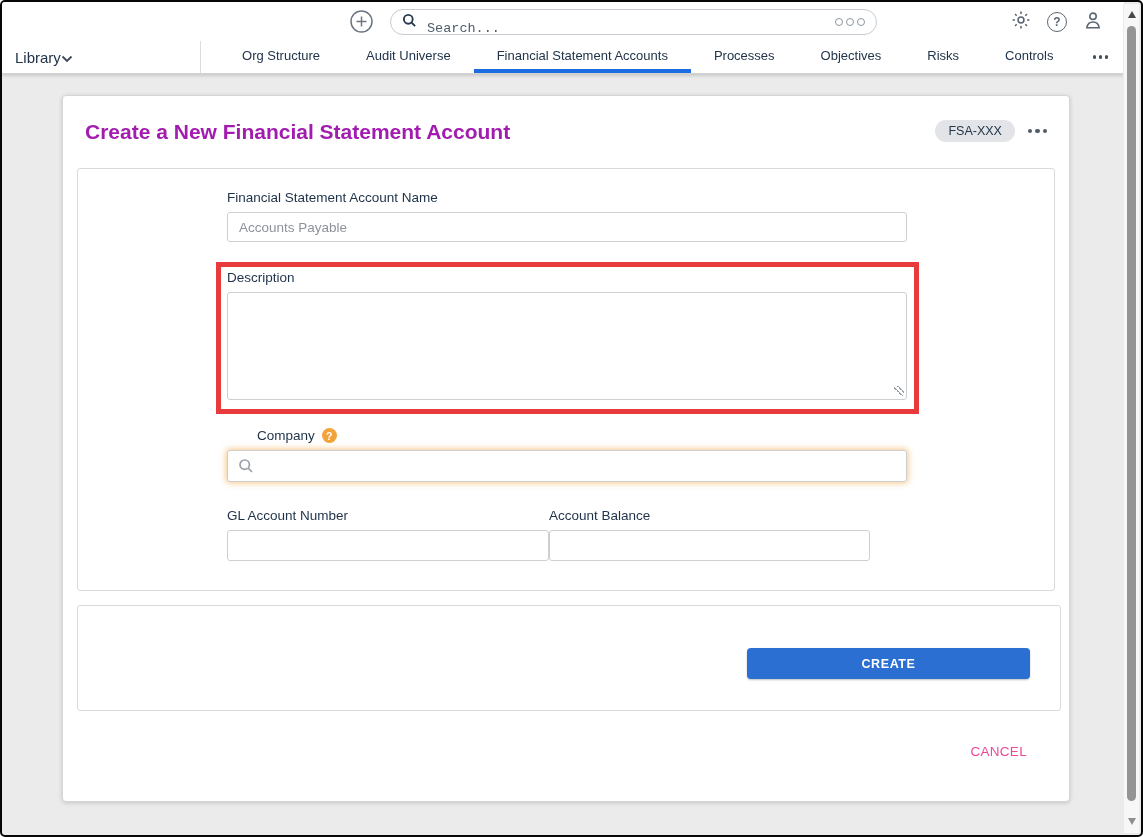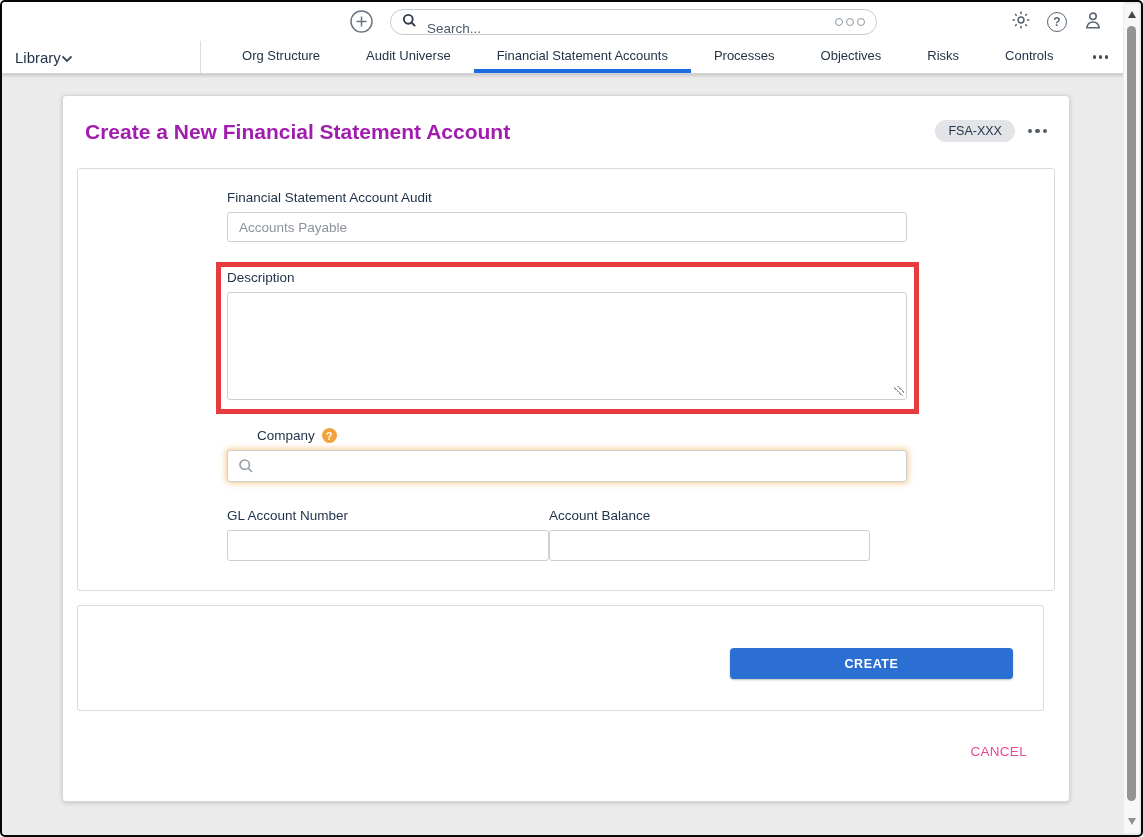--- a/index.html
+++ b/index.html
@@ -6,21 +6,21 @@
   .window{position:relative;width:1143px;height:837px;box-sizing:border-box;border:2px solid #070707;
     border-radius:5px;background:#ebebeb;overflow:hidden;}
 
   
   .topbar{position:absolute;top:0;left:0;right:17px;height:39px;background:#fff;}
   .plus-btn{position:absolute;left:348px;top:8px;width:23px;height:23px;cursor:pointer;}
   .search{position:absolute;left:388px;top:7px;width:487px;height:26px;box-sizing:border-box;
     border:1px solid #c5cbd1;border-radius:14px;background:#fff;display:flex;align-items:center;
     padding:0 11px;gap:8px;}
   .search input{flex:1;border:none;outline:none;font-size:13.5px;color:#000000;background:transparent;
-    font-family:Liberation Sans, sans-serif;margin-top:12px;}
+    font-family:Liberation Mono, monospace;margin-top:12px;}
   .search input::placeholder{color:#4d5c6b;opacity:1;}
   .dots3{display:flex;gap:3px;align-items:center;}
   .dots3 i{display:block;width:6px;height:6px;border:1.6px solid #8d97a0;border-radius:50%;}
   .topbar-icons{position:absolute;right:20px;top:0;height:39px;display:flex;align-items:center;gap:15px;}
   .help-circle{width:20px;height:20px;border:1.7px solid #5a6672;border-radius:50%;box-sizing:border-box;
     display:flex;align-items:center;justify-content:center;font-size:12px;font-weight:bold;color:#5a6672;cursor:pointer;}
 
   
   .navbar{position:absolute;top:39px;left:0;right:17px;height:32px;background:#fff;
     border-bottom:1px solid #d2d2d2;box-shadow:0 2px 3px rgba(0,0,0,.14);display:flex;align-items:stretch;}
@@ -66,21 +66,21 @@
   .company-wrap{position:relative;}
   .company-input{display:block;width:100%;height:32px;box-sizing:border-box;border:1px solid #ccd0d3;
     border-radius:3px;padding:0 11px 0 34px;font-size:13.5px;color:#41505f;outline:none;
     box-shadow:0 0 6px 1px rgba(242,163,60,.62);font-family:"Liberation Sans",sans-serif;}
   .company-wrap svg{position:absolute;left:11px;top:8px;}
 
   .two-col{display:flex;margin-top:26px;}
   .col-a{width:322px;} .col-b{width:321px;}
   .two-col .text-input{height:31px;}
 
-  .action-section{position:absolute;left:14px;right:25px;top:509px;height:106px;box-sizing:border-box;
+  .action-section{position:absolute;left:14px;right:8px;top:509px;height:106px;box-sizing:border-box;
     border:1px solid #d9dadb;border-radius:3px;background:#fff;}
   .create-btn{position:absolute;right:30px;top:42px;width:283px;height:31px;background:#2b6fd2;border:none;
     border-radius:4px;color:#fff;font-size:12.5px;font-weight:bold;letter-spacing:.6px;cursor:pointer;
     box-shadow:0 1px 2px rgba(0,0,0,.25);font-family:"Liberation Sans",sans-serif;}
   .cancel-link{position:absolute;right:42px;top:648px;font-size:13.5px;color:#ec4899;letter-spacing:.3px;cursor:pointer;}
 
   
   .scrollbar{position:absolute;top:2px;bottom:2px;right:2px;width:15px;background:#f7f7f7;
     border-left:1px solid #ebebeb;z-index:50;}
   .sb-up{position:absolute;top:7px;left:3.5px;width:0;height:0;border-left:4.5px solid transparent;
@@ -165,21 +165,21 @@
           <i></i>
           <i></i>
           <i></i>
         </span>
     </div>
 
     <div class="form-section">
       <div class="fields">
 
         <div class="f-name">
-          <label class="field-label">Financial Statement Account Audit</label>
+          <label class="field-label">Financial Statement Account Name</label>
           <input class="text-input" type="text" value="Accounts Payable" style="">
         </div>
 
         <div class="red-box">
           <label class="field-label">Description</label>
           <div class="ta-wrap">
             <textarea style=""></textarea>
             <span class="grip"></span>
           </div>
         </div>

